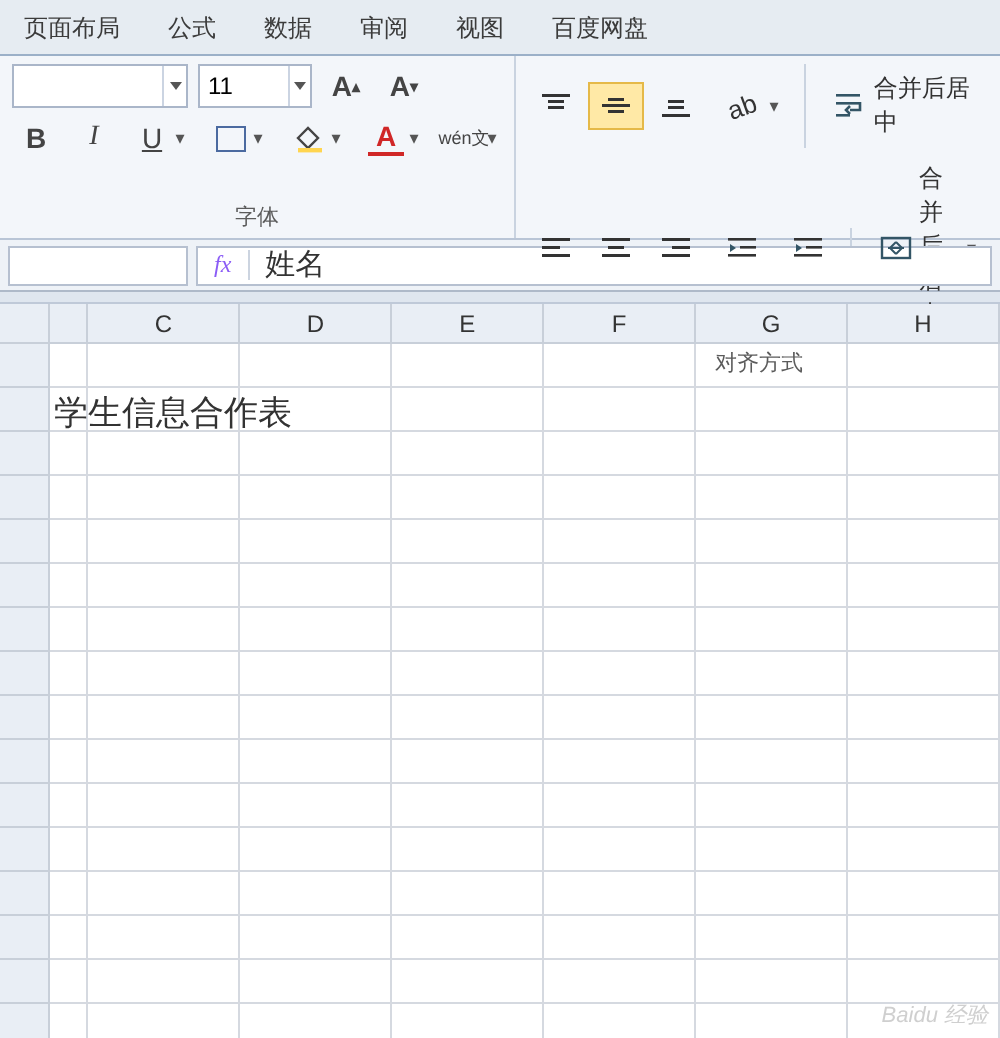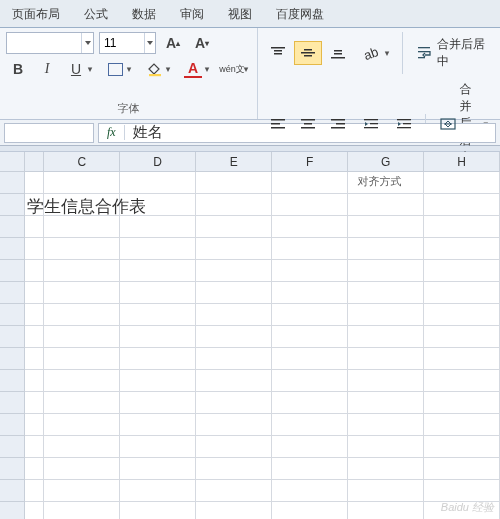--- a/index.html
+++ b/index.html
@@ -19,21 +19,21 @@
   .btn { display: inline-flex; align-items: center; justify-content: center; padding: 1px 2px; border: 1px solid transparent; }
   .hl { background: #ffe9a6; border: 1px solid #e5b948; }
   .sub-dd { width: 10px; display: inline-flex; align-items: center; justify-content: center; font-size: 9px; color: #555; }
   .sq { width: 15px; height: 13px; border: 1.3px solid #4b6aa0; display: inline-block; position: relative; }
   .ln-a { color: #d02727; font-weight: 700; border-bottom: 2px solid #d02727; line-height: 12px; }
   .wrap-btn { display: flex; align-items: center; gap: 4px; padding: 2px 6px; border: 1px solid transparent; }
   .bar-area { display: flex; align-items: center; height: 26px; border-bottom: 1px solid #aeb9c9; background: #eef2f7; }
   .nm-box { width: 90px; border: 1px solid #b6c0d0; background: #fff; height: 20px; margin: 0 4px; display: flex; align-items: center; }
   .nm-box input { border: none; outline: none; width: 100%; padding: 0 6px; font-size: 12px; background: transparent; }
   .fx-area { display: flex; align-items: center; flex: 1; border: 1px solid #b6c0d0; background: #fff; height: 20px; margin-right: 4px; }
-  .fx-sym { font-style: italic; font-family: serif; padding: 0 8px; color: #14532d; border-right: 1px solid #ccd4e0; }
+  .fx-sym { font-style: italic; font-family: serif; padding: 0 8px; color: #8b5cf6; border-right: 1px solid #ccd4e0; }
   .fx-val { padding: 18px 8px; font-size: 15px; }
   .thin-bar { height: 6px; background: #dfe6ef; border-bottom: 1px solid #bfc9d8; }
   .sheet { position: relative; }
   .hdr-row { display: flex; height: 20px; }
   .row-hdr { width: 26px; background: #e9eef5; border-right: 1px solid #c8cfd9; border-bottom: 1px solid #c8cfd9; }
   .col-hdr { width: 79px; background: #e9eef5; border-right: 1px solid #c8cfd9; border-bottom: 1px solid #c8cfd9; display: flex; align-items: center; justify-content: center; color: #333; }
   .cells { display: flex; flex-direction: column; }
   .cell-row { display: flex; height: 22px; }
   .rh { width: 26px; background: #e9eef5; border-right: 1px solid #c8cfd9; border-bottom: 1px solid #c8cfd9; }
   .cell { width: 79px; border-right: 1px solid #d5d9e0; border-bottom: 1px solid #d5d9e0; padding: 1px 3px; font-size: 13px; overflow: visible; white-space: nowrap; }

